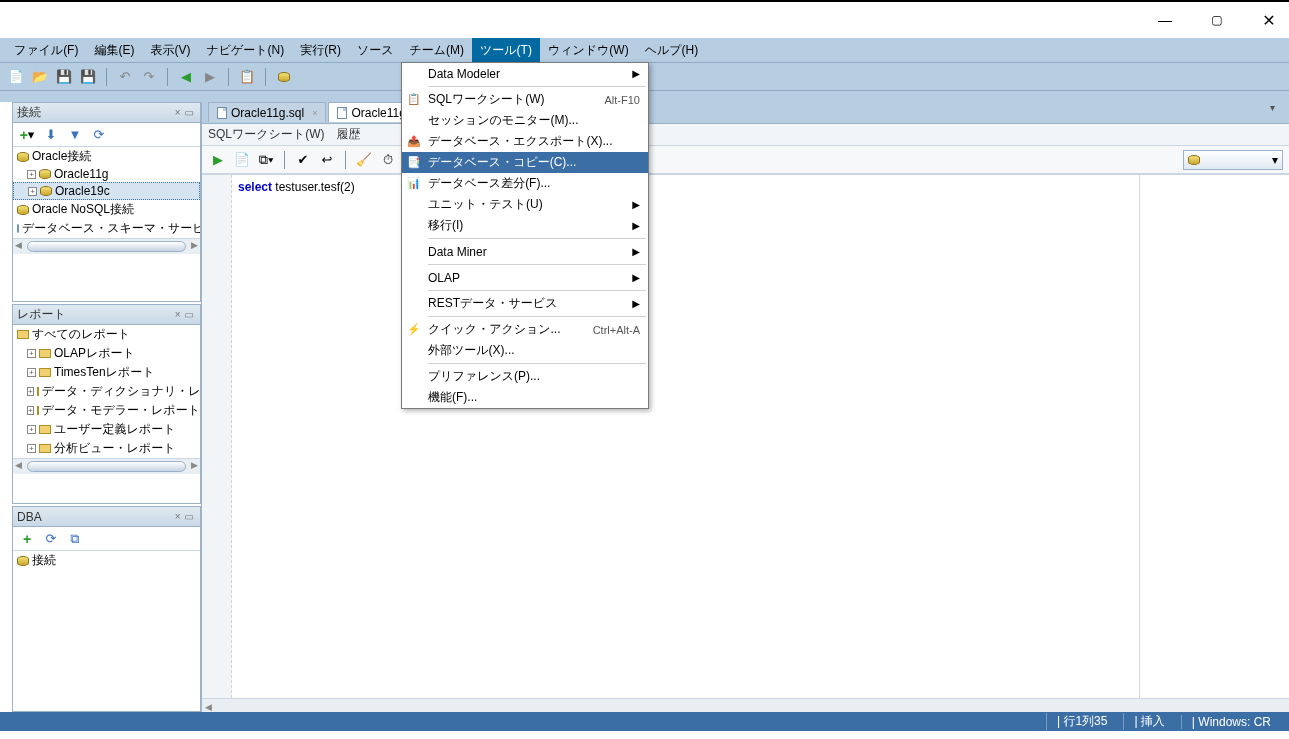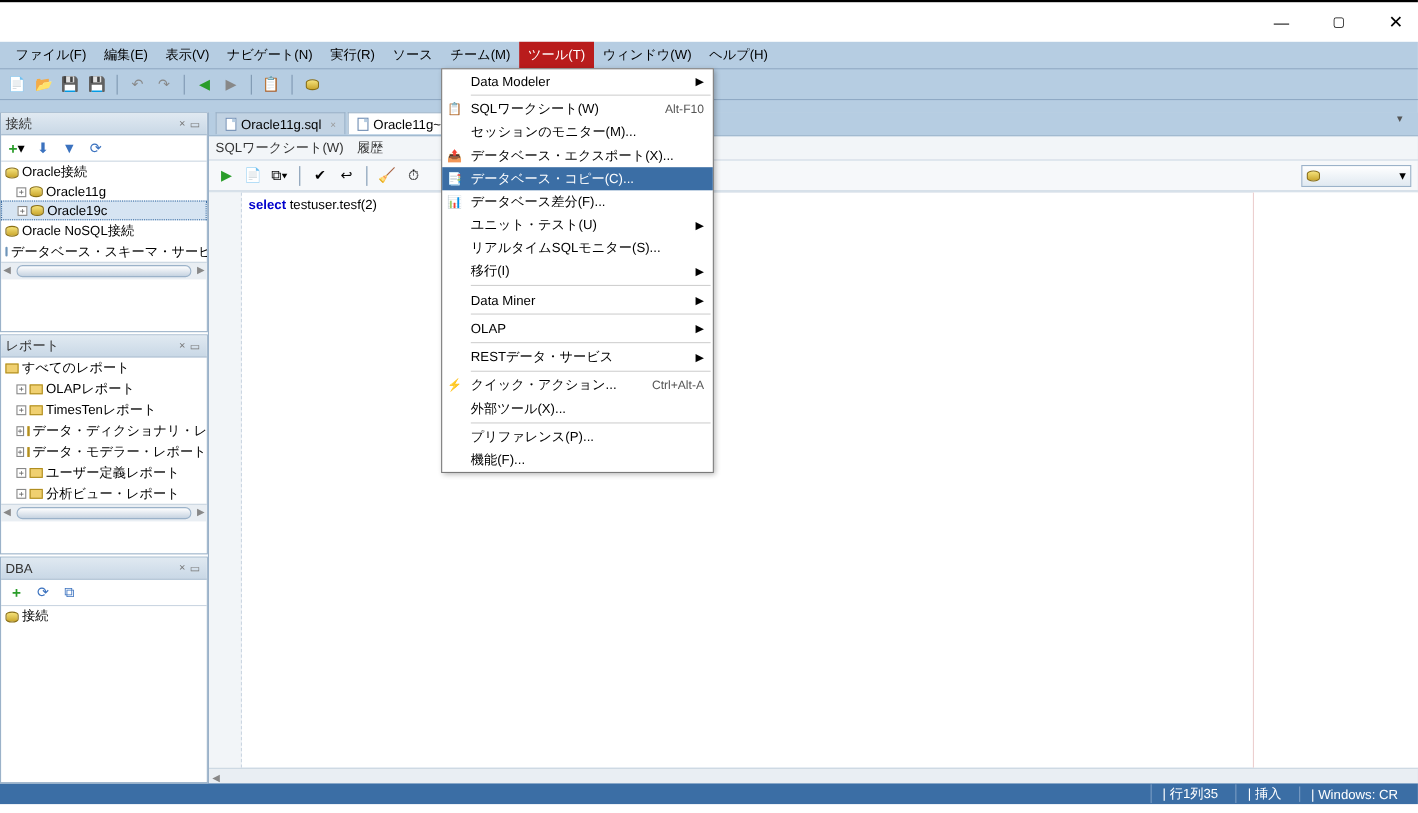--- a/index.html
+++ b/index.html
@@ -1,27 +1,27 @@
 <!DOCTYPE html>
 <html><head>
 <meta charset="utf-8">
 <style>
 * { margin:0; padding:0; box-sizing:border-box; font-family:"MS PGothic","Meiryo",sans-serif; font-size:12px; }
 body { background:#fff; width:1289px; height:739px; overflow:hidden; position:relative; }
 .titlebar { height:38px; background:#fff; border-top:2px solid #000; display:flex; justify-content:flex-end; align-items:center; padding-right:8px; gap:28px;}
 .win-btn { width:24px; height:24px; display:flex; align-items:center; justify-content:center; cursor:pointer; font-size:14px;}
 .menubar { height:24px; background:#b6cde2; display:flex; align-items:center; padding:0 6px; }
 .menu-item { padding:4px 8px; cursor:pointer; color:#000; }
-.menu-item.active { background:#b91c1c; color:#fff; }
+.menu-item.active { background:#0369a1; color:#fff; }
 .toolbar { height:28px; background:#b6cde2; border-top:1px solid #8fa9c4; display:flex; align-items:center; padding:0 6px; gap:4px;}
 .tb-btn { width:20px; height:20px; display:flex; align-items:center; justify-content:center; cursor:pointer; font-size:13px;}
 .tb-sep { width:1px; height:18px; background:#7e97b1; margin:0 4px; }
 .appgap { height:12px; background:#b6cde2; border-top:1px solid #8fa9c4;}
 .content { display:flex; height:610px; }
-.left-col { width:190px; background:#fff; display:flex; flex-direction:column; border-right:1px solid #9bb2c9;}
+.left-col { width:190px; background:#fff; display:flex; flex-direction:column; border-right:1px solid #9bb2c9;margin-left:12px;}
 .panel { border:1px solid #9bb2c9; background:#fff; display:flex; flex-direction:column; }
 .panel + .panel { margin-top:2px;}
 .panel-head { height:20px; background:linear-gradient(#e0e9f1,#c9d8e6); border-bottom:1px solid #9bb2c9; display:flex; align-items:center; padding:0 4px; font-size:11px; color:#333;}
 .panel-head .cap { flex:1;}
 .panel-head .x { font-size:10px; color:#777; padding:0 2px; cursor:pointer;}
 .panel-tools { height:24px; display:flex; align-items:center; gap:4px; padding:0 4px; border-bottom:1px solid #cbd6e2;}
 .panel-body { overflow:auto; }
 .tree-item { display:flex; align-items:center; gap:3px; padding:1px 4px; cursor:pointer; white-space:nowrap;}
 .tree-item.selected { background:#d6e4f2; border:1px dotted #3b6ea5;}
 .tree-icon { font-size:11px;}
@@ -300,23 +300,20 @@
     </div>
   <div class="dd-row">
       <span class="ico">📊</span>
       <span>データベース差分(F)...</span>
     </div>
   <div class="dd-row">
       <span>ユニット・テスト(U)</span>
       <span class="arrow">▶</span>
     </div>
   <div class="dd-row">
-      <span>リアルタイムSQLモニター(S)...</span>
-    </div>
-  <div class="dd-row">
       <span>移行(I)</span>
       <span class="arrow">▶</span>
     </div>
   <div class="dd-sep"></div>
   <div class="dd-row">
       <span>Data Miner</span>
       <span class="arrow">▶</span>
     </div>
   <div class="dd-sep"></div>
   <div class="dd-row">

